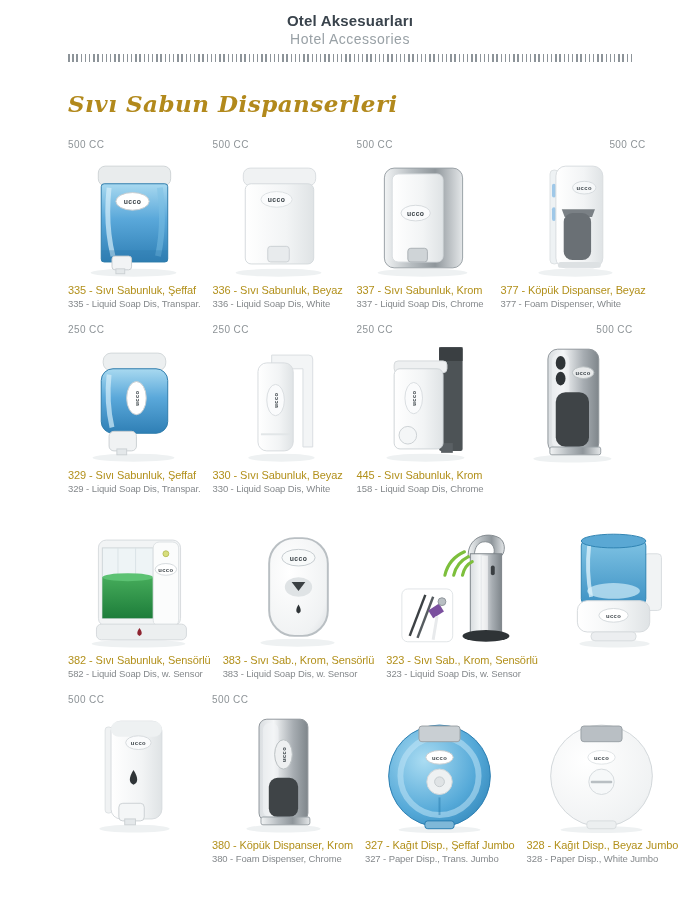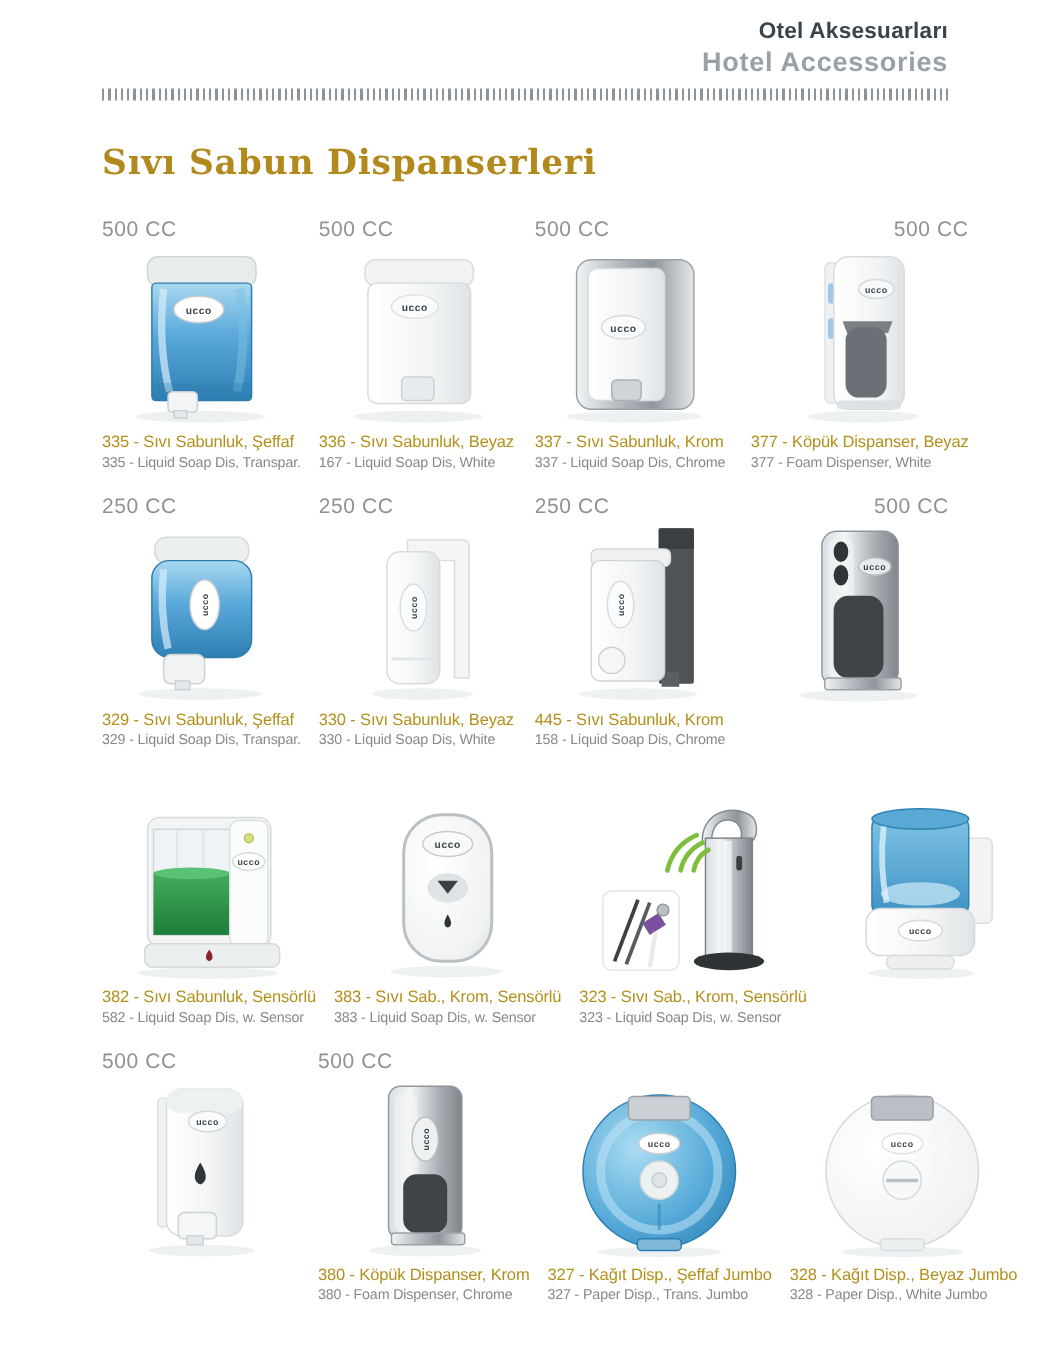--- a/index.html
+++ b/index.html
@@ -3,35 +3,35 @@
 <meta charset="utf-8">
 <style>
   * { margin:0; padding:0; box-sizing:border-box; }
   html,body { background:#ffffff; }
   body {
     width:700px; height:900px; position:relative; overflow:hidden;
     font-family:"Liberation Sans", sans-serif; color:#39434c;
   }
   .page { padding:12px 68px 0 68px; }
 
-  .header { text-align:right; }
+  .header { text-align:center; }
   .header .h-tr { font-size:15px; font-weight:bold; color:#39434c; letter-spacing:.2px; }
-  .header .h-en { font-size:18px; color:#99a1a6; letter-spacing:.5px; margin-top:2px;font-weight:bold; }
+  .header .h-en { font-size:14px; color:#99a1a6; letter-spacing:.5px; margin-top:2px; }
   .ruler { margin-top:7px; height:8px;
     background:repeating-linear-gradient(90deg,#8d9499 0 1.5px, transparent 1.5px 4.2px); }
 
   .title {
     margin-top:28px;
-    font-family:"DejaVu Serif", serif; font-weight:bold;
+    font-family:"DejaVu Serif", serif; font-style:italic; font-weight:bold;
     font-size:23px; color:#b2891c; letter-spacing:.5px;
   }
 
   .grid { margin-top:22px; }
   .row { display:grid; grid-template-columns:repeat(4,1fr); column-gap:12px; margin-bottom:15px; }
-  .cc { font-size:14px; color:#8d9397; height:13px; letter-spacing:.4px; }
+  .cc { font-size:10px; color:#8d9397; height:13px; letter-spacing:.4px; }
   .cc.right { text-align:right; }
   .imgbox { height:128px; display:flex; align-items:flex-end; justify-content:center; }
   .cap { margin-top:4px; }
   .cap .c-tr { font-size:11px; font-weight:normal; color:#b2901b; white-space:nowrap; letter-spacing:-.1px; }
   .cap .c-en { font-size:9.5px; color:#85898c; margin-top:2px; white-space:nowrap; letter-spacing:-.1px; }
 
   svg .lg { font-family:"Liberation Sans",sans-serif; font-size:7px; font-weight:bold;
             fill:#3c4449; text-anchor:middle; letter-spacing:.4px; }
   svg .lgs { font-size:6px; }
 </style>
@@ -126,21 +126,21 @@
             <ellipse cx="67" cy="119" rx="44" ry="4" fill="#eef1f2"></ellipse>
             <rect x="31" y="12" width="74" height="18" rx="7" fill="#f0f2f3" stroke="#d9dde0"></rect>
             <rect x="33" y="28" width="70" height="82" rx="6" fill="url(#gWhite)" stroke="#d5dadd"></rect>
             <ellipse cx="65" cy="44" rx="16" ry="8" fill="#fafbfc" stroke="#dde1e3"></ellipse>
             <text class="lg" x="65" y="47">ucco</text>
             <rect x="56" y="92" width="22" height="16" rx="3" fill="#e8ebed" stroke="#ccd1d4"></rect>
           </svg>
         </div>
         <div class="cap">
           <div class="c-tr">336 - Sıvı Sabunluk, Beyaz</div>
-          <div class="c-en">167 - Liquid Soap Dis, White</div>
+          <div class="c-en">336 - Liquid Soap Dis, White</div>
         </div>
       </div>
 
       <div class="cell">
         <div class="cc">500 CC</div>
         <div class="imgbox">
           <svg width="132" height="126" viewBox="0 0 135 124">
             <ellipse cx="67" cy="119" rx="46" ry="4" fill="#eef1f2"></ellipse>
             <rect x="28" y="12" width="80" height="102" rx="10" fill="url(#gChromeH)" stroke="#9aa1a6"></rect>
             <rect x="36" y="18" width="52" height="90" rx="6" fill="url(#gWhite)" stroke="#d8dcdf"></rect>

